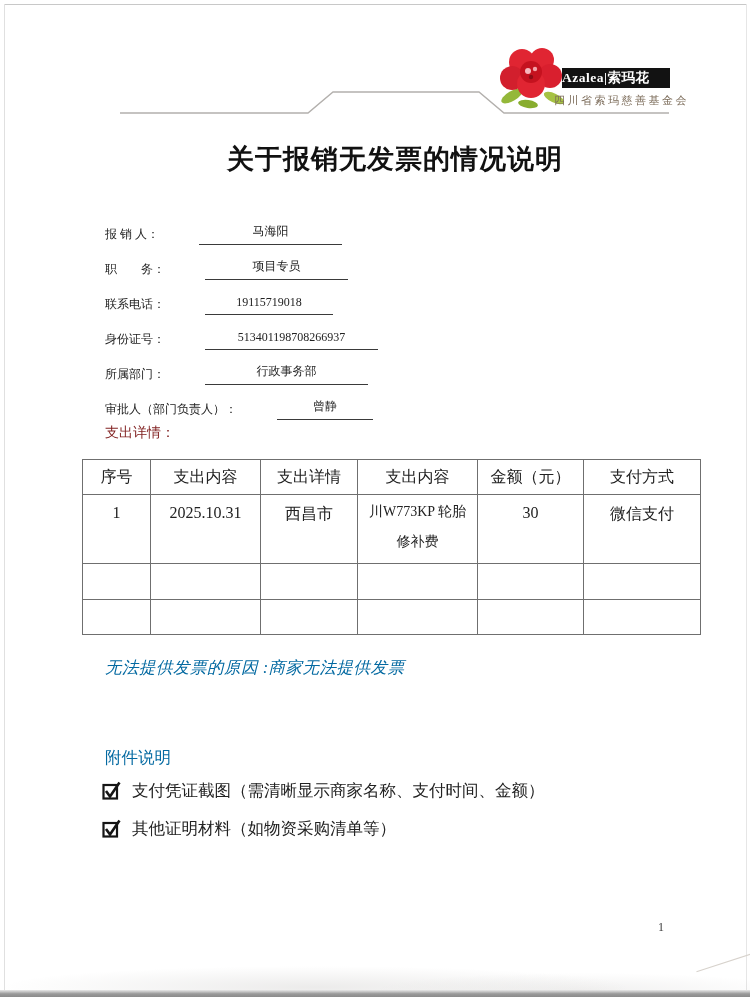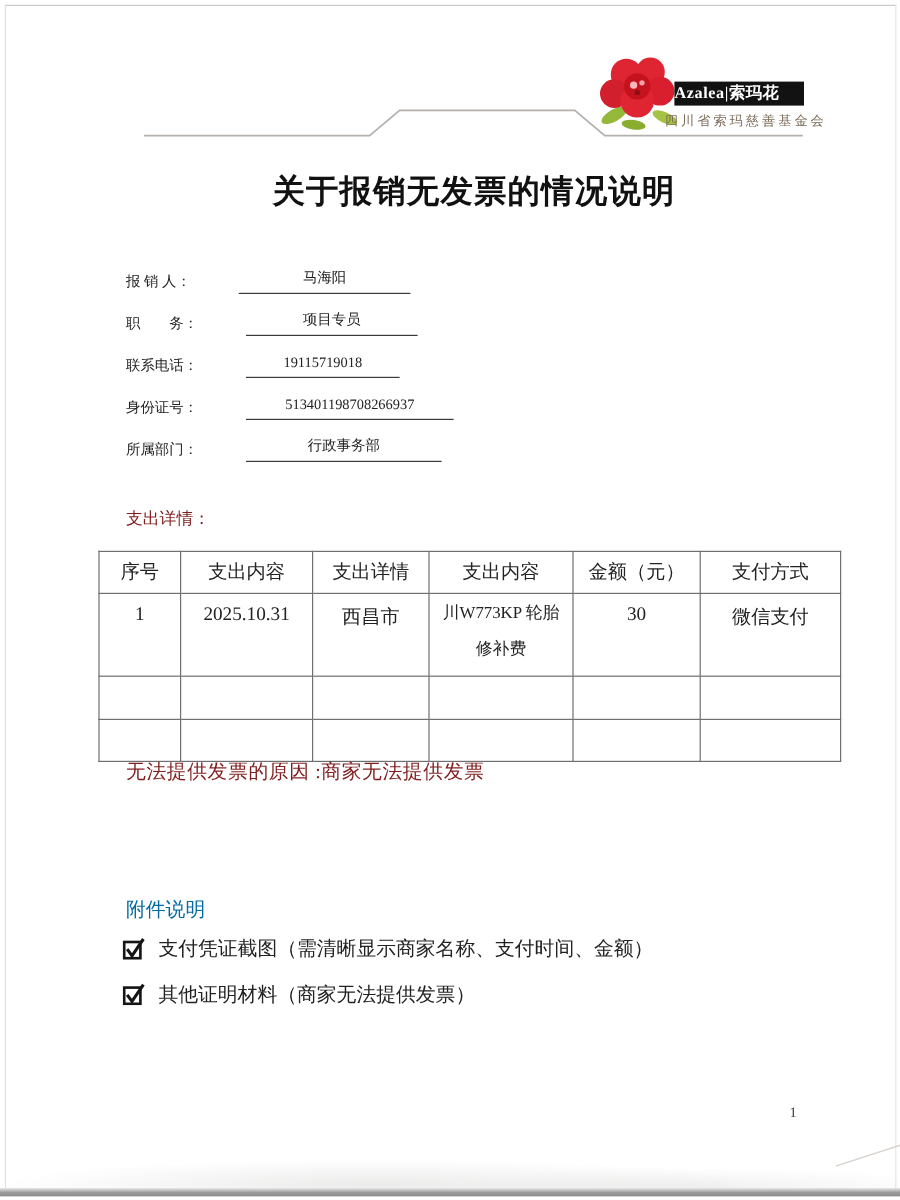--- a/index.html
+++ b/index.html
@@ -56,21 +56,21 @@
   table.exp tr.hdr{height:35px;}
   table.exp tr.hdr th{vertical-align:middle;}
   table.exp tr.data{height:69px;}
   table.exp tr.data td{padding-top:9px;}
   table.exp tr.empty1{height:36px;} table.exp tr.empty2{height:35px;}
   .cell-2line{font-size:14px;line-height:16px;}
   .cell-2line .l1{display:block;}
   .cell-2line .l2{display:block;margin-top:14px;}
 
   
-  .reason{position:absolute;left:105px;top:632px;font-size:16.5px;color:#7f1d1d;letter-spacing:0.5px;}
+  .reason{position:absolute;left:105px;top:657px;font-size:16.5px;color:#0369a1;letter-spacing:0.5px;font-style:italic;}
   .attach-head{position:absolute;left:105px;top:747px;font-size:16.5px;color:#0369a1;}
   .attach-item{position:absolute;left:102px;display:flex;align-items:center;gap:11px;
     font-size:16.5px;color:#222;}
   .attach-item.i1{top:780px;justify-content:center;} .attach-item.i2{top:818px;}
   .cbx{width:19px;height:19px;flex:0 0 auto;position:relative;top:-1px;}
 
   .page-num{position:absolute;left:658px;top:920px;font-size:12px;color:#3c3c3c;}
 </style>
 </head>
 <body>
@@ -122,20 +122,24 @@
     <span class="uval w-c">19115719018</span>
   </div>
   <div class="frow">
     <span class="lbl">身份证号：</span>
     <span class="uval w-d">513401198708266937</span>
   </div>
   <div class="frow">
     <span class="lbl">所属部门：</span>
     <span class="uval w-e">行政事务部</span>
   </div>
+  <div class="frow">
+    <span class="lbl">审批人（部门负责人）：</span>
+    <span class="uval w-f">曾静</span>
+  </div>
 </div>
 <div class="details-lbl">支出详情：</div>
 
 <table class="exp">
   <colgroup>
     <col style="width:68px">
       <col style="width:110px">
       <col style="width:97px">
     <col style="width:120px">
       <col style="width:106px">
@@ -190,16 +194,16 @@
     <polyline points="4,10 8,15.5 17.5,1.5" fill="none" stroke="#151515" stroke-width="2.6"></polyline>
   </svg>
   <span>支付凭证截图（需清晰显示商家名称、支付时间、金额）</span>
 </div>
 
 <div class="attach-item i2">
   <svg class="cbx" viewBox="0 0 19 19">
     <rect x="1.5" y="4" width="13.5" height="13.5" fill="none" stroke="#151515" stroke-width="2.2"></rect>
     <polyline points="4,10 8,15.5 17.5,1.5" fill="none" stroke="#151515" stroke-width="2.6"></polyline>
   </svg>
-  <span>其他证明材料（商家无法提供发票）</span>
+  <span>其他证明材料（如物资采购清单等）</span>
 </div>
 
 <div class="page-num">1</div>
 
 </body></html>

